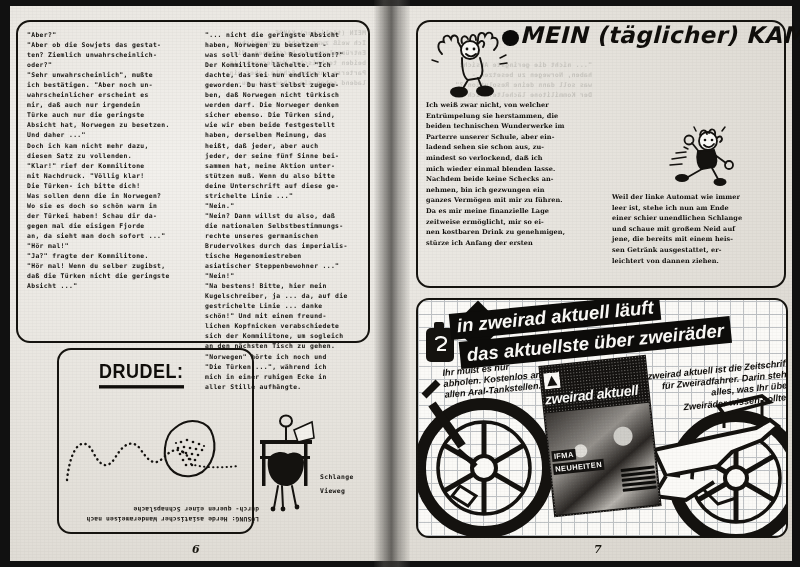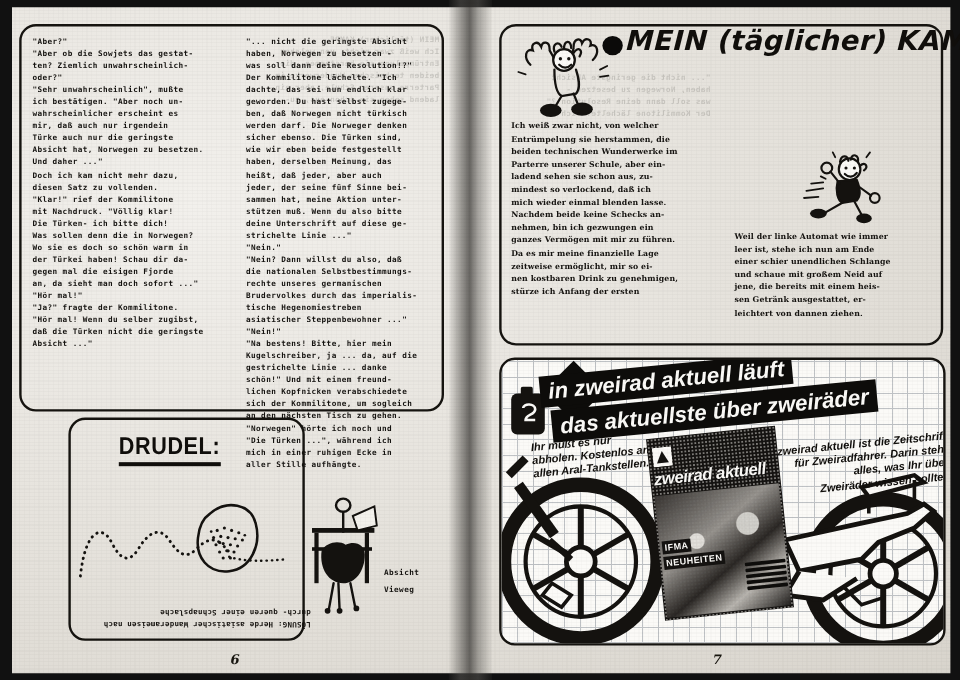--- a/index.html
+++ b/index.html
@@ -409,21 +409,21 @@
 
         <path d="M26,82 L22,104 M30,82 L31,104 M40,82 L44,102" stroke-width="2" fill="none" stroke-linecap="round"></path>
         <circle cx="21" cy="105" r="2.4" stroke-width="0"></circle>
         <circle cx="31" cy="105" r="2.4" stroke-width="0"></circle>
         <circle cx="45" cy="103" r="2.4" stroke-width="0"></circle>
 
         <path d="M42,26 L60,18 L62,34 L46,38 Z" fill="#f3f1ec" stroke-width="1.6"></path>
       </g>
     </svg>
 
-    <div class="tw" style="position:absolute; left:320px; top:472px;">Absicht</div>
+    <div class="tw" style="position:absolute; left:320px; top:472px;">Schlange</div>
     <div class="tw" style="position:absolute; left:320px; top:486px;">Vieweg</div>
 
     <div class="folio" style="left:192px; top:543px;">6</div>
   </div>
 
   <div class="page right">
 
     <div class="ghost" style="left:18px; top:60px; width:170px;">"... nicht die geringste Absicht
 haben, Norwegen zu besetzen -
 was soll dann deine Resolution!?"

